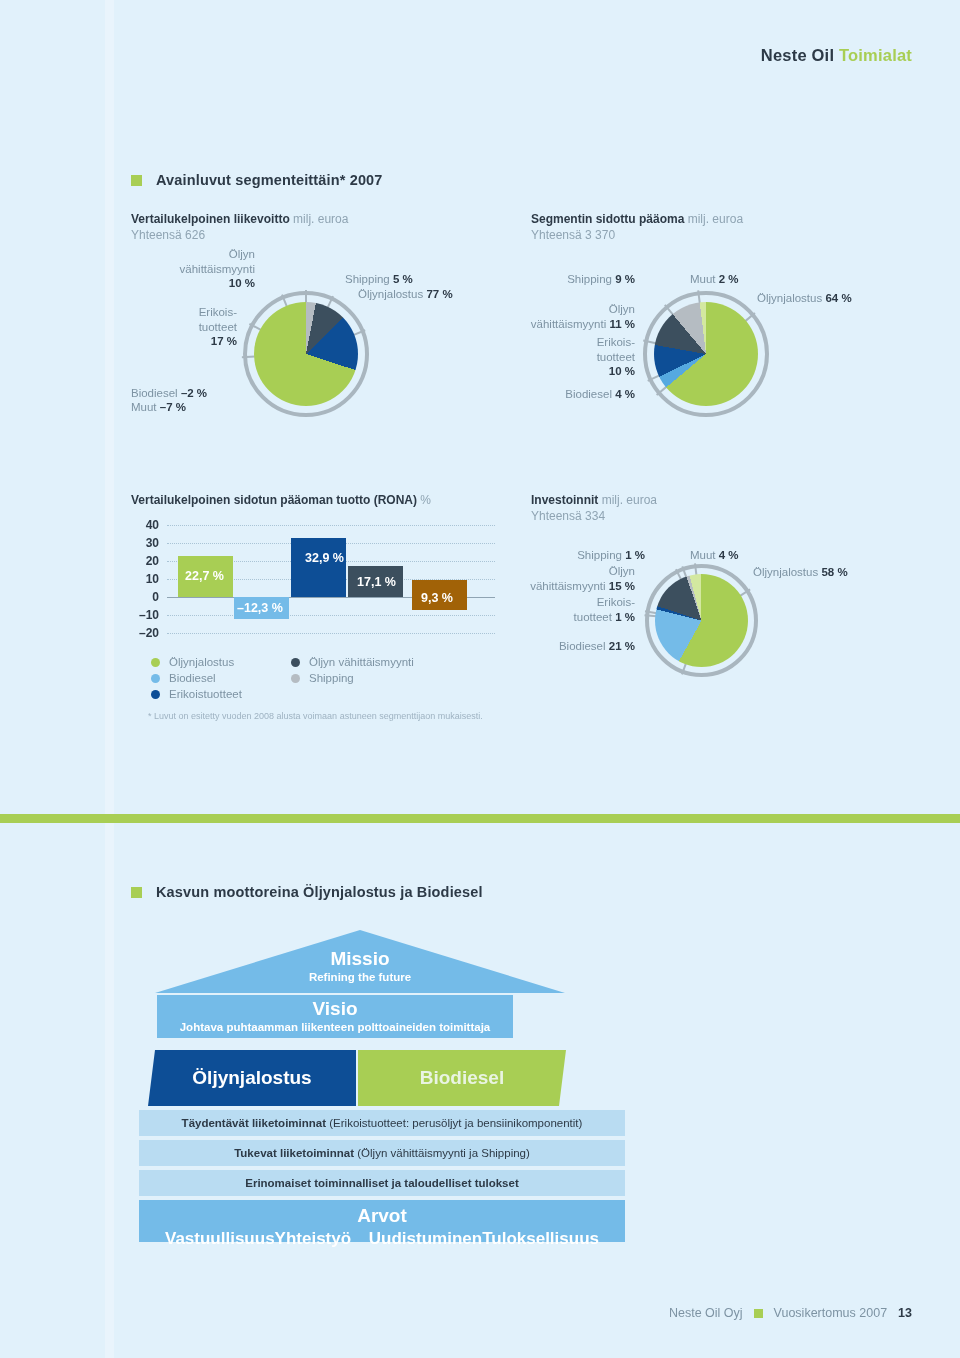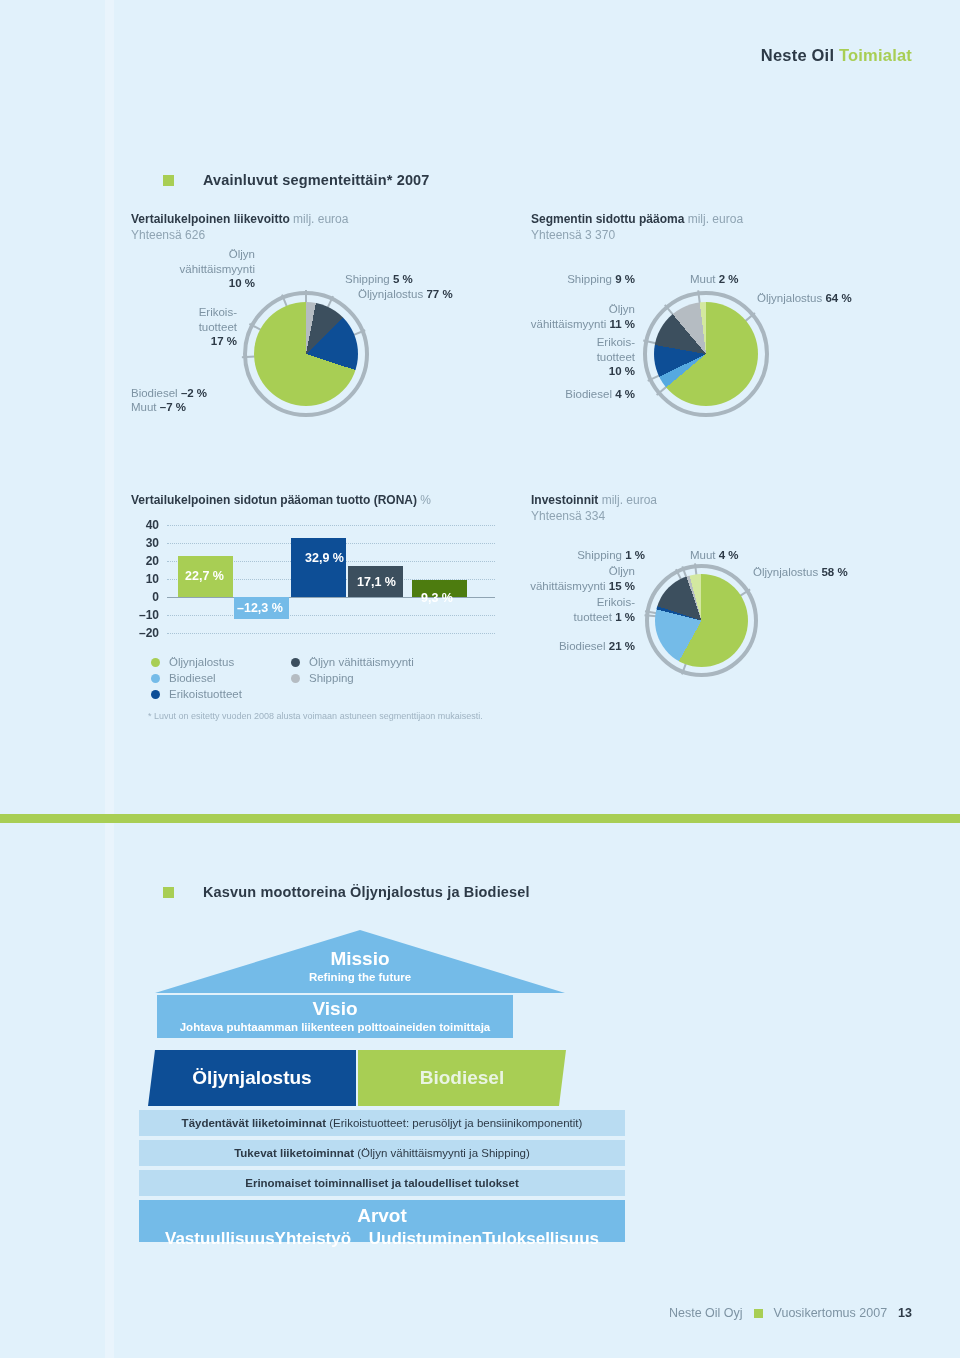--- a/index.html
+++ b/index.html
@@ -15,21 +15,21 @@
 
   
   .left-band{position:absolute;left:105px;top:0;width:9px;height:1358px;background:#e9f4fc;}
 
   
   .header{position:absolute;right:48px;top:46px;font-size:16.5px;font-weight:bold;letter-spacing:.2px;}
   .header .n1{color:#2d3a47;}
   .header .n2{color:#a8ce54;}
 
   
-  .sec-head{position:absolute;display:flex;align-items:center;gap:29px;margin-left:32px;}
+  .sec-head{position:absolute;display:flex;align-items:center;gap:14px;}
   .sec-head .sq{width:11px;height:11px;background:#a8ce54;display:block;}
   .sec-head .txt{font-size:14.5px;font-weight:bold;color:#2d3a47;letter-spacing:.15px;}
 
   .chart-title{position:absolute;font-size:12px;line-height:16px;}
   .chart-title .b{font-weight:bold;color:#2d3a47;}
   .chart-title .l{color:#8fa4b3;}
   .chart-title .sub{color:#8fa4b3;display:block;}
 
   
   .pie-wrap{position:absolute;}
@@ -223,21 +223,21 @@
     </div>
     <div class="bar" style="left:103px;top:79px;width:55px;height:22px;background:#74bbe8;">
       <span class="v" style="left:3px;top:4px;">–12,3 %</span>
     </div>
     <div class="bar" style="left:160px;top:20px;width:55px;height:59px;background:#0d4e96;">
       <span class="v" style="left:14px;top:13px;">32,9 %</span>
     </div>
     <div class="bar" style="left:217px;top:48px;width:55px;height:31px;background:#3c4f5e;">
       <span class="v" style="left:9px;top:9px;">17,1 %</span>
     </div>
-    <div class="bar" style="left:281px;top:62px;width:55px;height:17px;background:#4d7c0f;">
+    <div class="bar" style="left:281px;top:62px;width:55px;height:30px;background:#a16207;">
       <span class="v" style="left:9px;top:11px;">9,3 %</span>
     </div>
   </div>
 
   <div class="legend" style="left:151px;top:654px;">
     <div class="row">
       <span class="dot" style="background:#a8ce54;"></span>
       <span>Öljynjalostus</span>
     </div>
     <div class="row">

